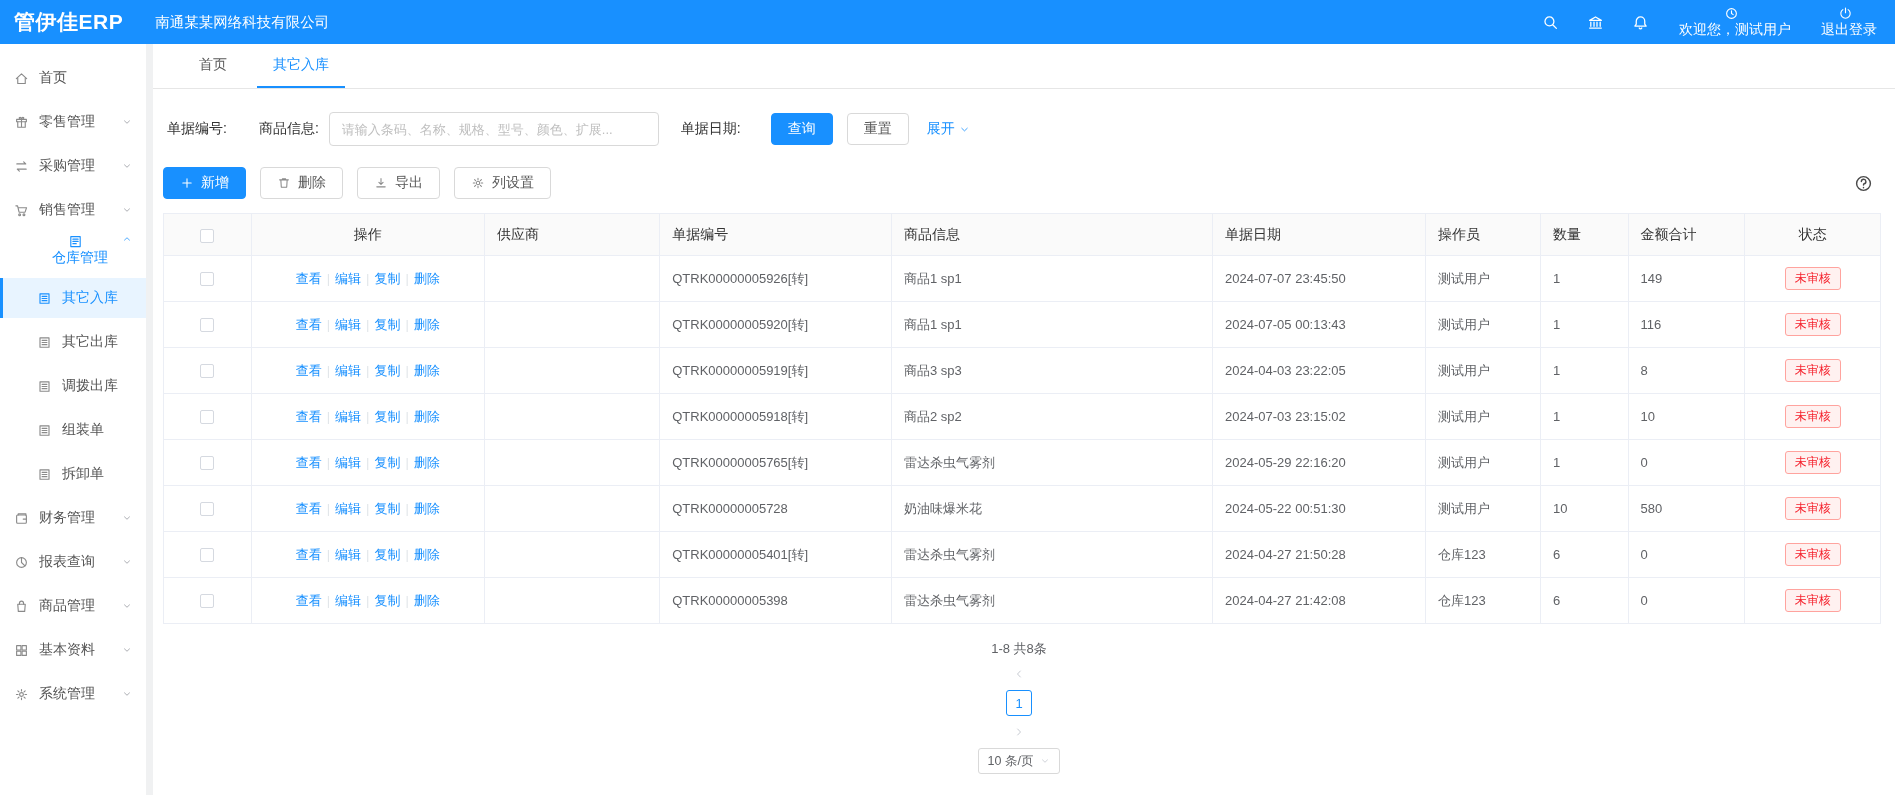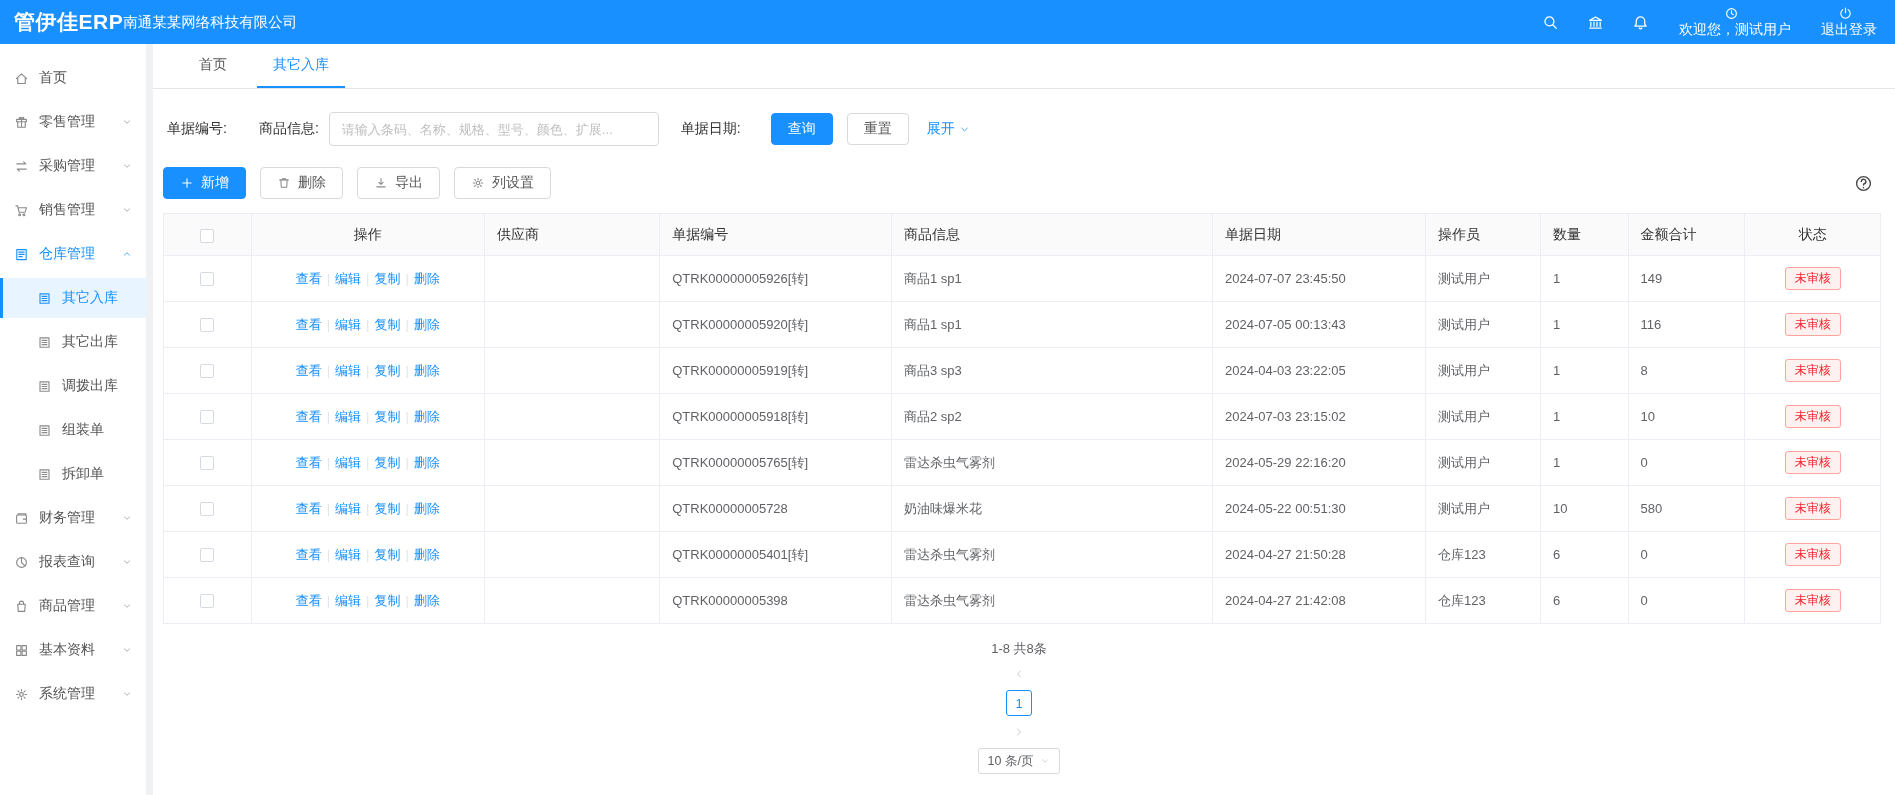--- a/index.html
+++ b/index.html
@@ -7,39 +7,39 @@
     --menu_selected_bg:#e8f4ff; --status_red:#f5222d; --status_bg:#fff1f0; --status_border:#ffa39e;
   }
   *{box-sizing:border-box; margin:0; padding:0;}
   html,body{width:1895px;height:795px;overflow:hidden;}
   body{font-family:"Liberation Sans","DejaVu Sans",sans-serif; background:#fff; color:#333;}
   .icon svg{width:100%;height:100%;display:block;}
   .app{width:1895px;height:795px;display:flex;flex-direction:column;position:relative;}
 
   
   .topbar{height:44px;background:var(--topbar_bg);display:flex;align-items:center;padding:0 18px 0 14px;color:#fff;flex:none;}
-  .logo{font-size:21px;font-weight:bold;letter-spacing:.5px;cursor:pointer;white-space:nowrap;}
+  .logo{font-size:21px;font-weight:bold;letter-spacing:.5px;margin-right:32px;cursor:pointer;white-space:nowrap;}
   .company{font-size:14.5px;white-space:nowrap;}
   .topbar-right{margin-left:auto;display:flex;align-items:center;}
   .tb-icon{width:17px;height:17px;color:#fff;margin-left:28px;cursor:pointer;flex:none;}
   .tb-group{display:flex;align-items:center;margin-left:30px;font-size:14px;cursor:pointer;white-space:nowrap;flex-direction:column;}
   .tb-group .tb-icon{width:15px;height:15px;margin:0 7px 0 0;}
 
   
   .layout{flex:1;display:flex;min-height:0;}
   .sidebar{width:146px;flex:none;background:#fff;padding-top:10px;overflow:hidden;}
   .gutter{width:7px;flex:none;background:#f0f1f2;}
   .main{flex:1;display:flex;flex-direction:column;background:#fff;min-width:0;}
 
   
   .menu-item{position:relative;height:40px;margin:4px 0;display:flex;align-items:center;padding-left:14px;font-size:14px;color:#545454;cursor:pointer;white-space:nowrap;}
   .menu-item .mi-icon{width:15px;height:15px;margin-right:10px;color:#8a8a8a;flex:none;}
   .menu-item .mi-chevron{position:absolute;right:14px;width:10px;height:10px;color:#909399;}
   .menu-item.sub{padding-left:37px;}
-  .menu-item.parent-active{color:var(--primary);}
+  .menu-item.parent-active{color:var(--primary);flex-direction:column;}
   .menu-item.parent-active .mi-icon,.menu-item.parent-active .mi-chevron{color:var(--primary);}
   .menu-item.selected{background:var(--menu_selected_bg);color:var(--primary);border-left:3px solid var(--primary);padding-left:34px;}
   .menu-item.selected .mi-icon{color:var(--primary);}
 
   
   .tabbar{height:45px;flex:none;border-bottom:1px solid #e6e6e6;display:flex;align-items:stretch;padding-left:30px;}
   .tab{padding:0 16px;display:flex;align-items:center;font-size:14px;color:#595959;margin-right:14px;border-bottom:2px solid transparent;cursor:pointer;}
   .tab.active{color:var(--primary);border-bottom-color:var(--primary);}
 
   

